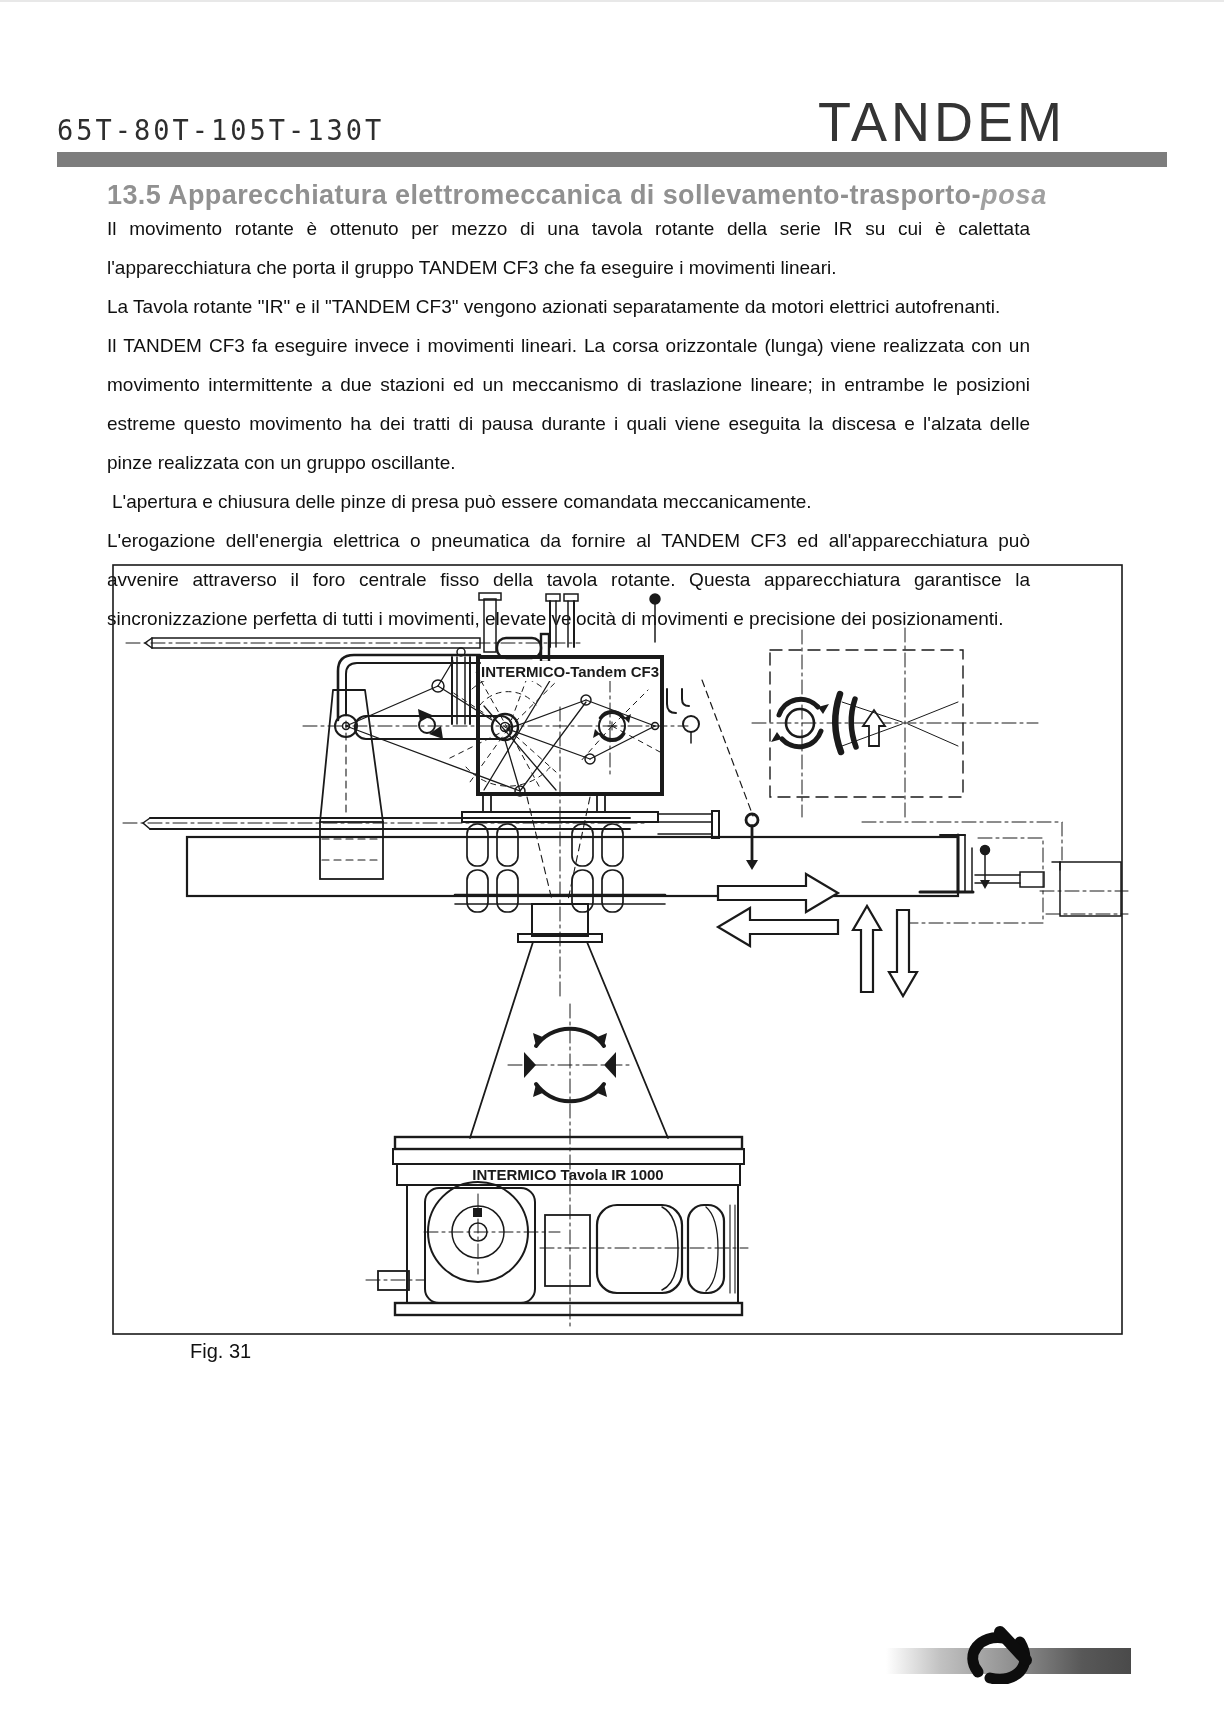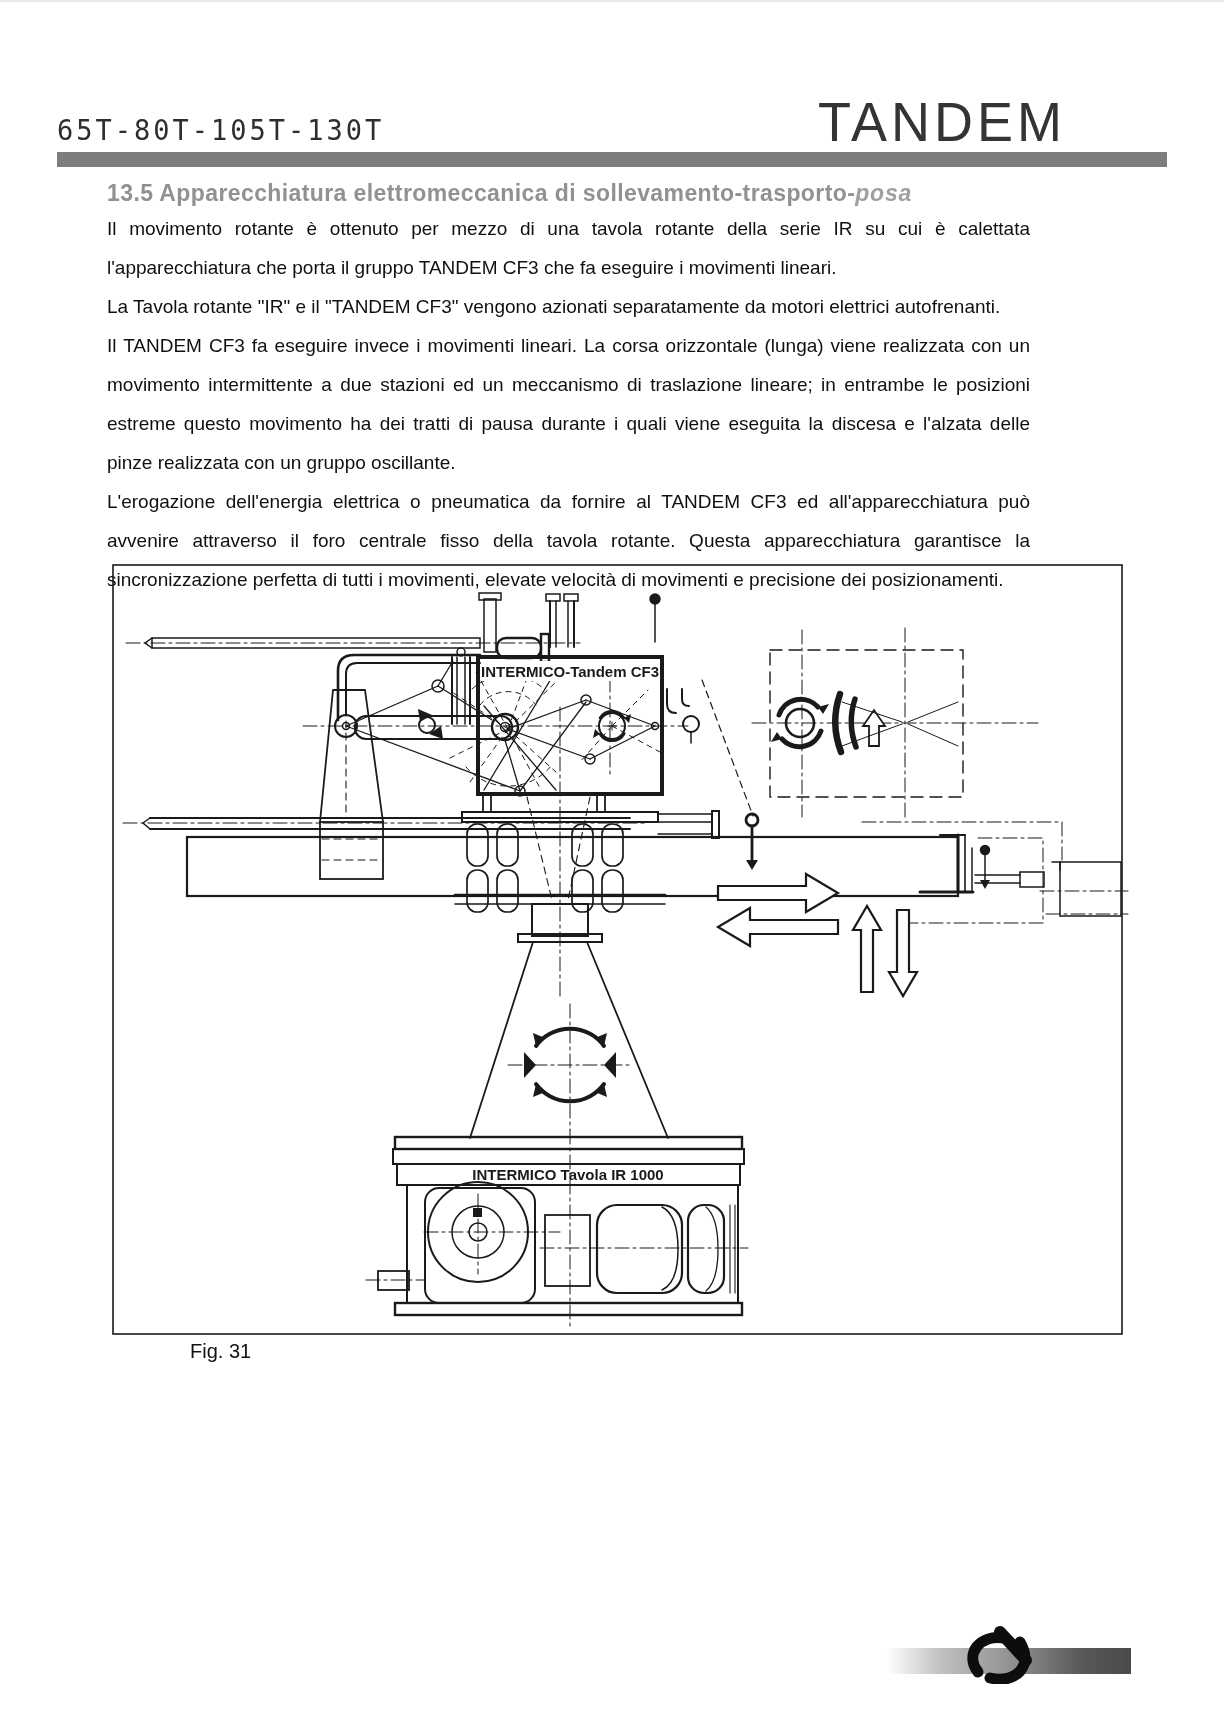--- a/index.html
+++ b/index.html
@@ -21,21 +21,21 @@
     font-size:54px;letter-spacing:4px;color:#343434;font-weight:400;
     transform:scaleY(1.02);transform-origin:right top;
   }
   .header-bar{
     position:absolute;left:57px;top:150px;width:1110px;height:15px;
     background:#7d7d7d;
   }
   
   .section-title{
     position:absolute;left:107px;top:178px;width:950px;
-    font-size:23px;font-weight:bold;color:#919191;letter-spacing:.4px;
+    font-size:27px;font-weight:bold;color:#919191;letter-spacing:.4px;
   }
   .section-title .suffix{font-style:italic;font-weight:600;color:#a0a0a0;letter-spacing:.8px;}
   .body-text{
     position:absolute;left:107px;top:207px;width:923px;
     font-size:19px;line-height:39px;color:#101010;text-align:justify;
   }
   .body-text p{margin:0;padding:0;}
   .body-text p.sp{padding-left:5px;}
   
   .fig-svg{position:absolute;left:100px;top:550px;}
@@ -65,20 +65,21 @@
   <div class="model-range">65T-80T-105T-130T</div>
   <div class="brand">TANDEM</div>
   <div class="header-bar"></div>
 
   <div class="section-title"><span>13.5 Apparecchiatura elettromeccanica di sollevamento-trasporto-</span><span class="suffix">posa</span></div>
 
   <div class="body-text">
     <p>Il movimento rotante è ottenuto per mezzo di una tavola rotante della serie IR su cui è calettata l'apparecchiatura che porta il gruppo TANDEM CF3 che fa eseguire i movimenti lineari.</p>
     <p>La Tavola rotante "IR" e il "TANDEM CF3" vengono azionati separatamente da motori elettrici autofrenanti.</p>
     <p>Il TANDEM CF3  fa eseguire invece i movimenti lineari. La corsa orizzontale (lunga) viene realizzata con un movimento intermittente a due stazioni ed un meccanismo di traslazione lineare; in entrambe le posizioni estreme questo movimento ha dei tratti di pausa durante i quali viene eseguita la discesa e l'alzata delle pinze realizzata con un gruppo oscillante.</p>
+    <p class="sp">L'apertura e chiusura delle pinze di presa può essere comandata meccanicamente.</p>
     <p>L'erogazione dell'energia elettrica o pneumatica da fornire al TANDEM CF3 ed all'apparecchiatura può avvenire attraverso il foro centrale fisso della tavola rotante. Questa apparecchiatura garantisce la sincronizzazione perfetta di tutti i movimenti, elevate velocità di movimenti e precisione dei posizionamenti.</p>
   </div>
 
   <svg class="fig-svg" width="1040" height="830" viewBox="100 550 1040 830" xmlns="http://www.w3.org/2000/svg">
     <g stroke="#1a1a1a" fill="none" stroke-width="1.5" stroke-linecap="round">
 
       <rect x="113" y="563" width="1009" height="769" stroke-width="1.6"></rect>
 
       <g>
         <line x1="126" y1="641" x2="580" y2="641" stroke-dasharray="14 4 3 4" stroke-width="1"></line>

